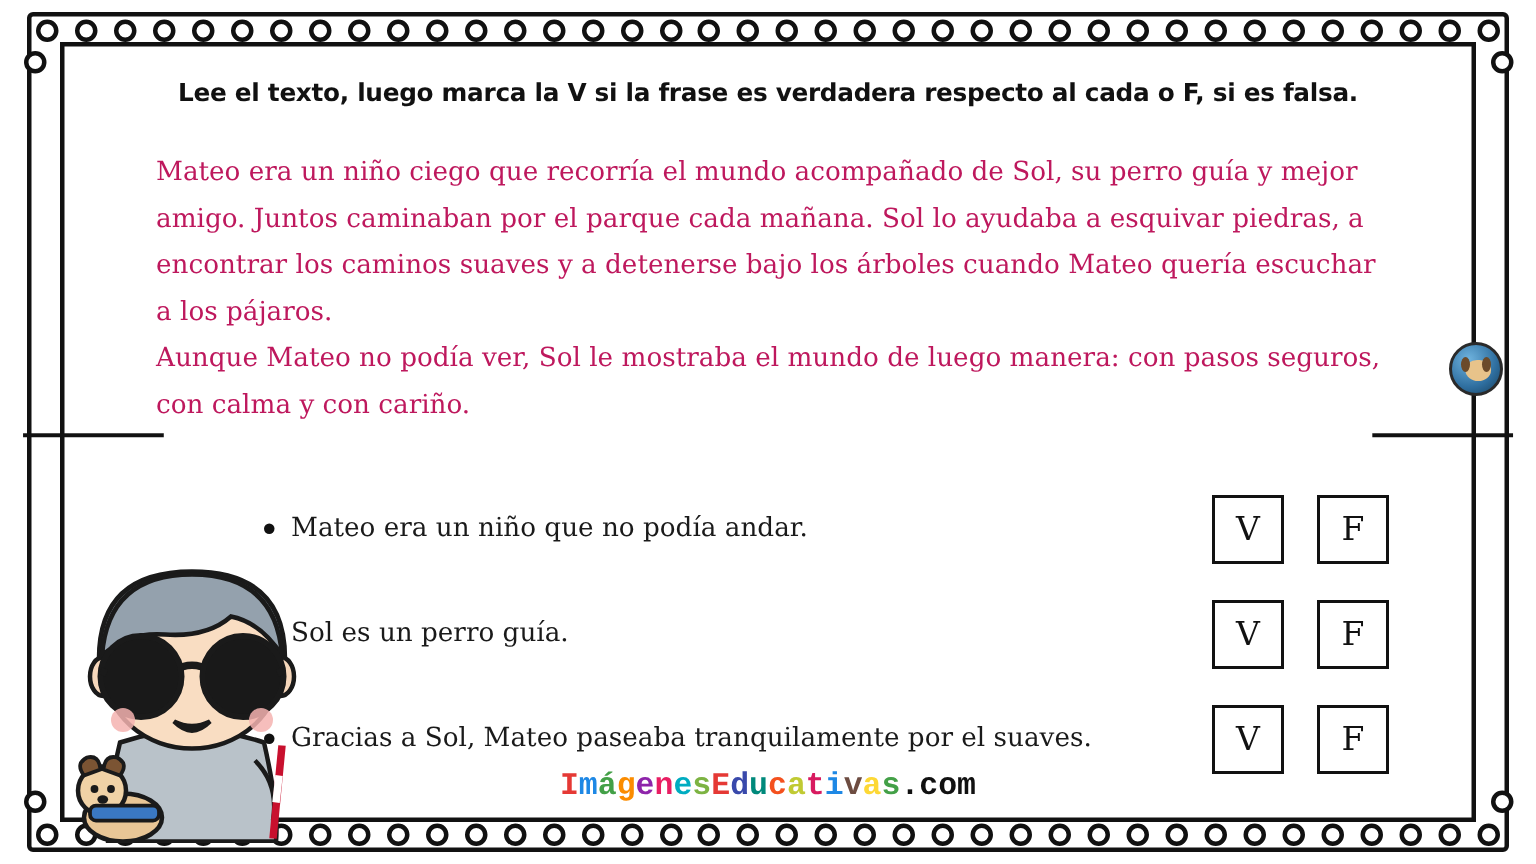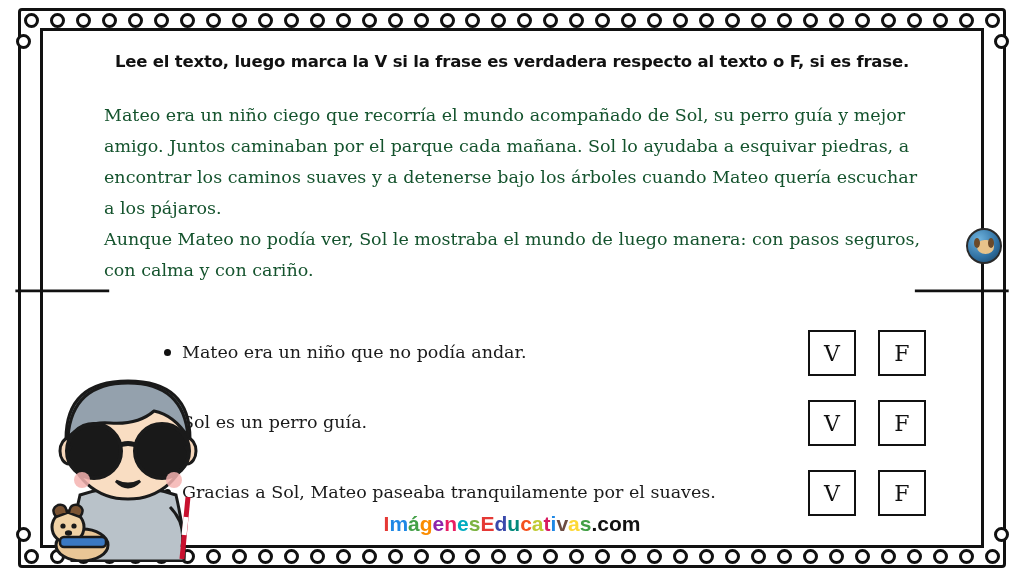--- a/index.html
+++ b/index.html
@@ -104,27 +104,27 @@
     margin-top: 18px;
   }
   .story {
     position: absolute;
     left: 42px;
     right: 30px;
     top: 66px;
     font-family: "DejaVu Serif", serif;
     font-size: 17.5px;
     line-height: 31px;
-    color: #14532d;
+    color: #be185d;
   }
   .story p { margin: 0; }
 
   .questions {
     position: absolute;
-    left: 120px;
+    left: 132px;
     top: 290px;
     right: 30px;
   }
   .q-row {
     position: relative;
     height: 70px;
   }
   .q-text {
     position: absolute;
     left: 0;
@@ -164,21 +164,21 @@
     box-sizing: border-box;
   }
 
   
   .brand {
     position: absolute;
     left: 0;
     right: 0;
     bottom: 6px;
     text-align: center;
-    font-family: Liberation Sans, sans-serif;
+    font-family: Liberation Mono, monospace;
     font-size: 21px;
     font-weight: bold;
     letter-spacing: 0px;
   }
   .brand span { display: inline-block; }
 
   
   .illustration {
     position: absolute;
     left: 38px;
@@ -316,21 +316,21 @@
   <div class="bead-col right" id="beads-right">
       <div class="bead"></div>
       <div class="bead"></div>
     </div>
 
   <div class="side-squiggle left">⸻</div>
   <div class="side-squiggle right">⸻</div>
 
   <div class="content">
 
-    <div class="instructions">Lee el texto, luego marca la V si la frase es verdadera respecto al texto o F, si es frase.</div>
+    <div class="instructions">Lee el texto, luego marca la V si la frase es verdadera respecto al cada o F, si es falsa.</div>
 
     <div class="story">
       <p>Mateo era un niño ciego que recorría el mundo acompañado de Sol, su perro guía y mejor amigo. Juntos caminaban por el parque cada mañana. Sol lo ayudaba a esquivar piedras, a encontrar los caminos suaves y a detenerse bajo los árboles cuando Mateo quería escuchar a los pájaros.</p>
       <p>Aunque Mateo no podía ver, Sol le mostraba el mundo de luego manera: con pasos seguros, con calma y con cariño.</p>
     </div>
 
     <div class="questions">
 
       <div class="q-row">
         <div class="bullet"></div>

